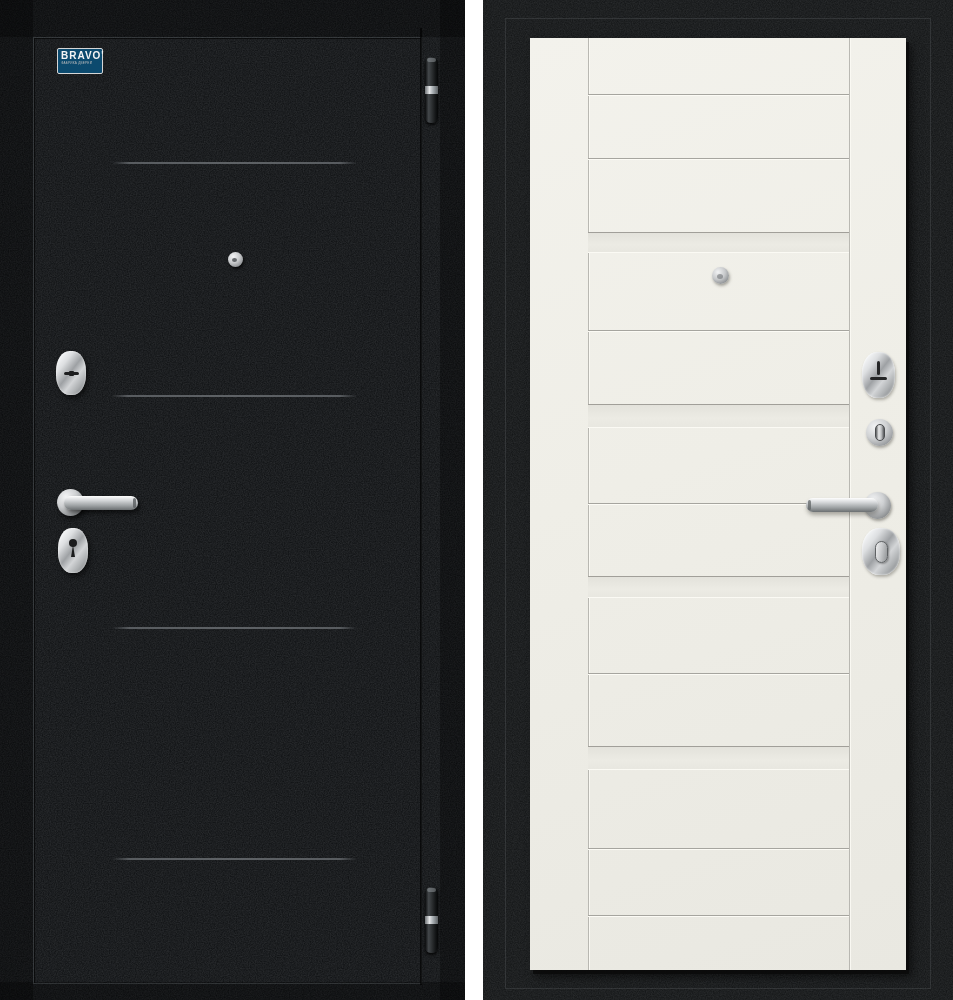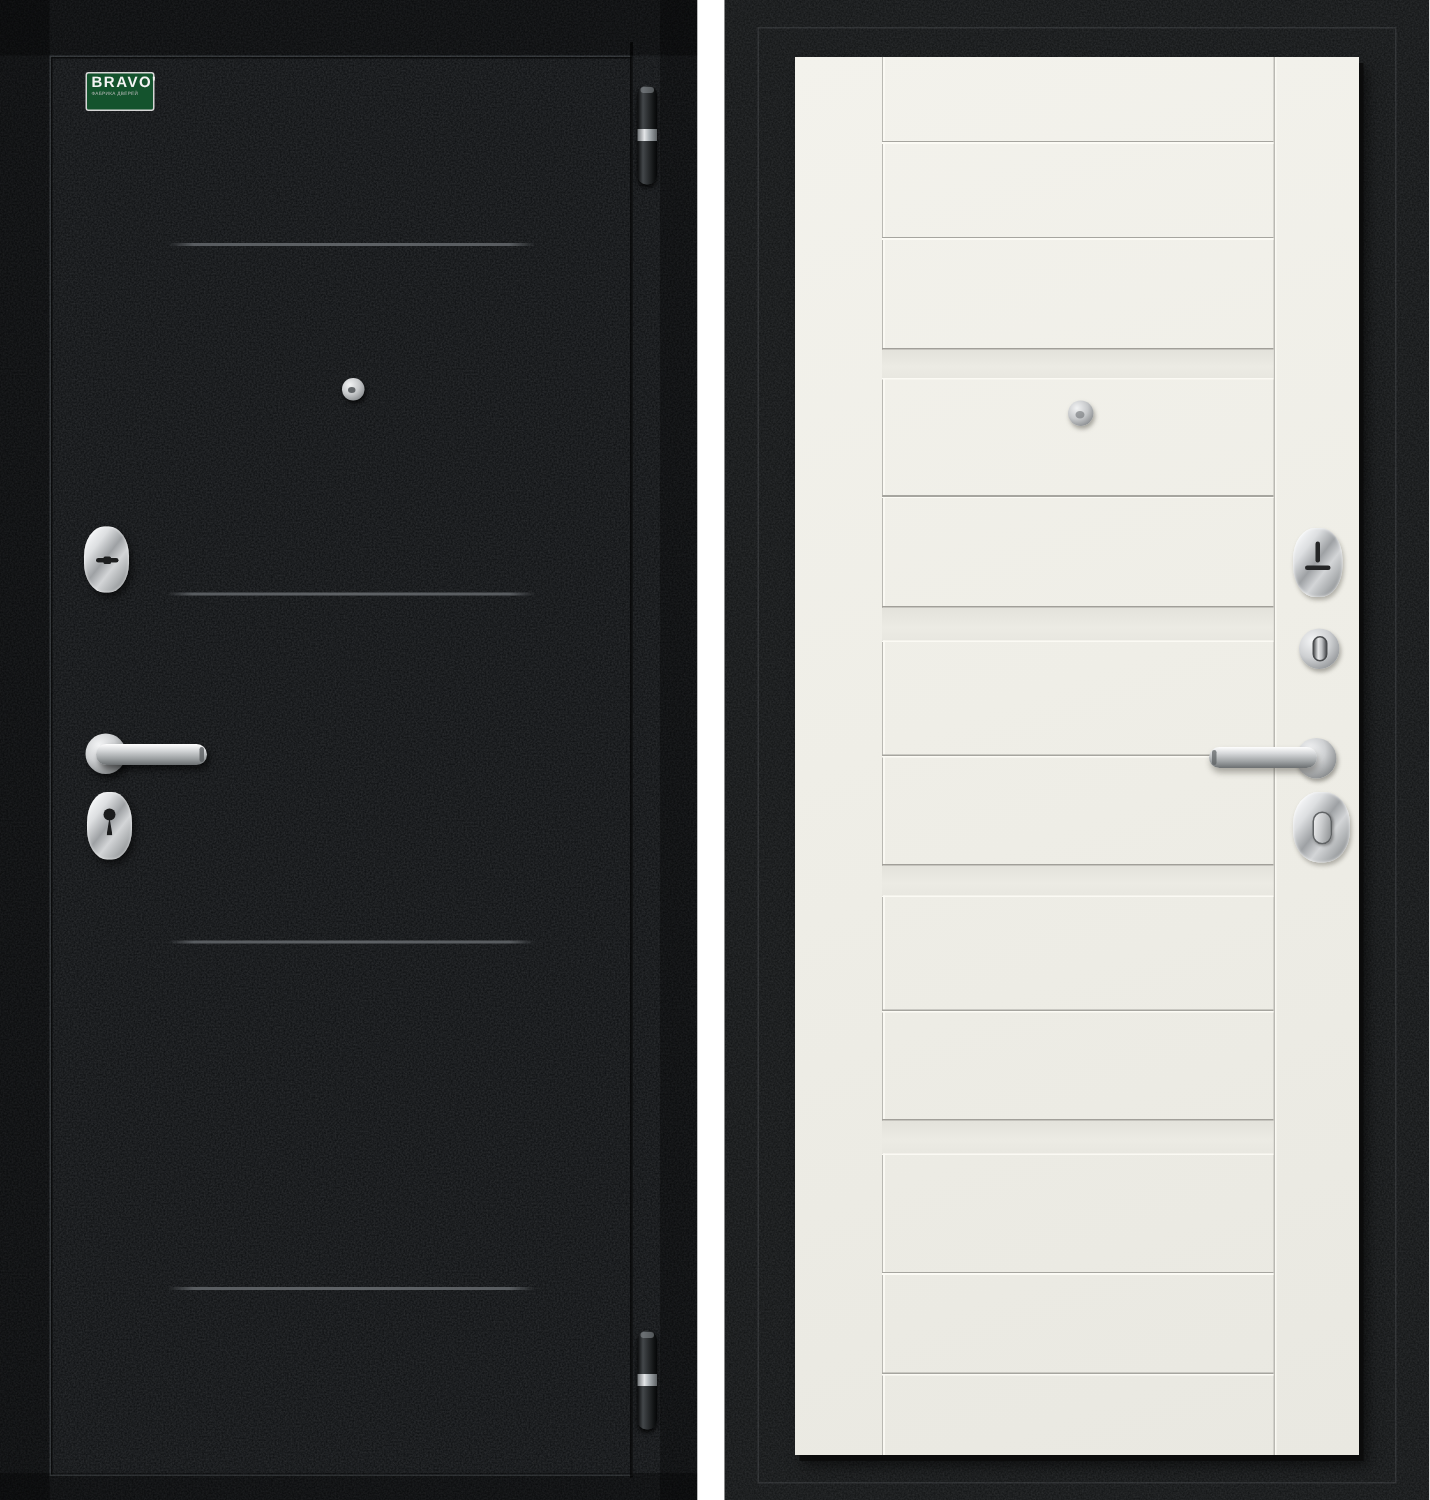--- a/index.html
+++ b/index.html
@@ -10,21 +10,21 @@
   .texture{position:absolute;left:0;top:0;width:100%;height:100%;pointer-events:none;}
   .leaf-bevel-left{position:absolute;left:33px;top:37px;width:387px;height:945px;
       border:1px solid rgba(120,124,128,0.28);box-shadow:inset 1px 1px 0 rgba(0,0,0,0.6);}
   .frame-shade-l{position:absolute;background:rgba(0,0,0,0.30);}
   .edge-line{position:absolute;left:420px;top:28px;width:2px;height:957px;background:rgba(0,0,0,0.65);}
 
   .h-line{position:absolute;height:2px;border-radius:1px;
       background:linear-gradient(90deg,rgba(99,103,107,0) 0%,#63676b 7%,#6a6e72 50%,#63676b 93%,rgba(99,103,107,0) 100%);
       opacity:.85;}
 
-  .logo{position:absolute;left:57px;top:48px;width:46px;height:26px;background:#14532d;
+  .logo{position:absolute;left:57px;top:48px;width:46px;height:26px;background:#0c4a6e;
       border:1px solid #d6d6d6;border-radius:2px;box-sizing:border-box;padding:1px 0 0 3px;}
   .logo .brand{font-size:10px;font-weight:bold;color:#f4f4f4;letter-spacing:1px;line-height:11px;display:block;}
   .logo .tagline{display:block;font-size:6px;color:#bdbdbd;letter-spacing:.4px;transform:scale(0.52);transform-origin:left top;white-space:nowrap;}
 
   .hinge{position:absolute;left:425px;width:13px;height:66px;border-radius:6px;
       background:linear-gradient(90deg,#0a0b0c 0%,#43474a 28%,#2b2e30 55%,#101213 85%,#060708 100%);
       box-shadow:0 2px 3px rgba(0,0,0,.8);}
   .hinge::after{content:"";position:absolute;left:0;top:29px;width:13px;height:8px;
       background:linear-gradient(90deg,#6f7376 0%,#e4e6e8 35%,#aab0b4 60%,#5d6164 100%);}
   .hinge::before{content:"";position:absolute;left:2px;top:1px;width:9px;height:4px;border-radius:3px;background:rgba(150,155,160,.5);}

